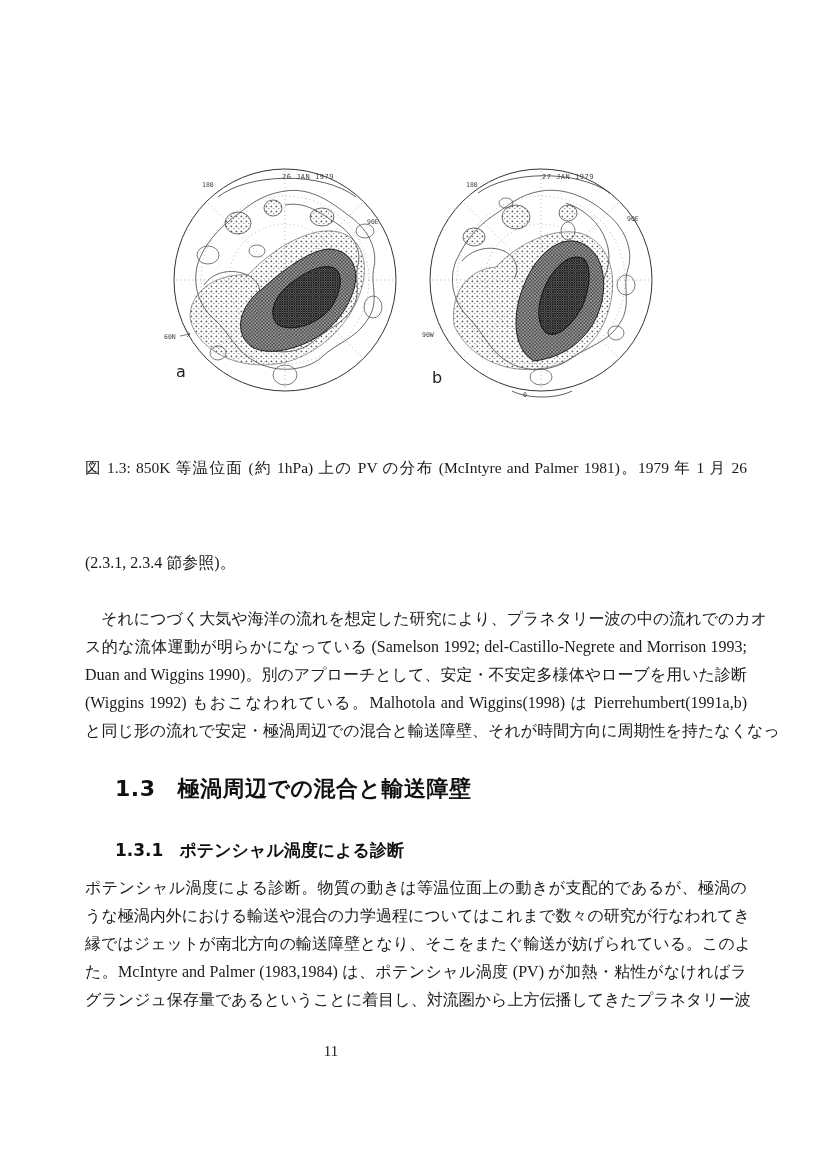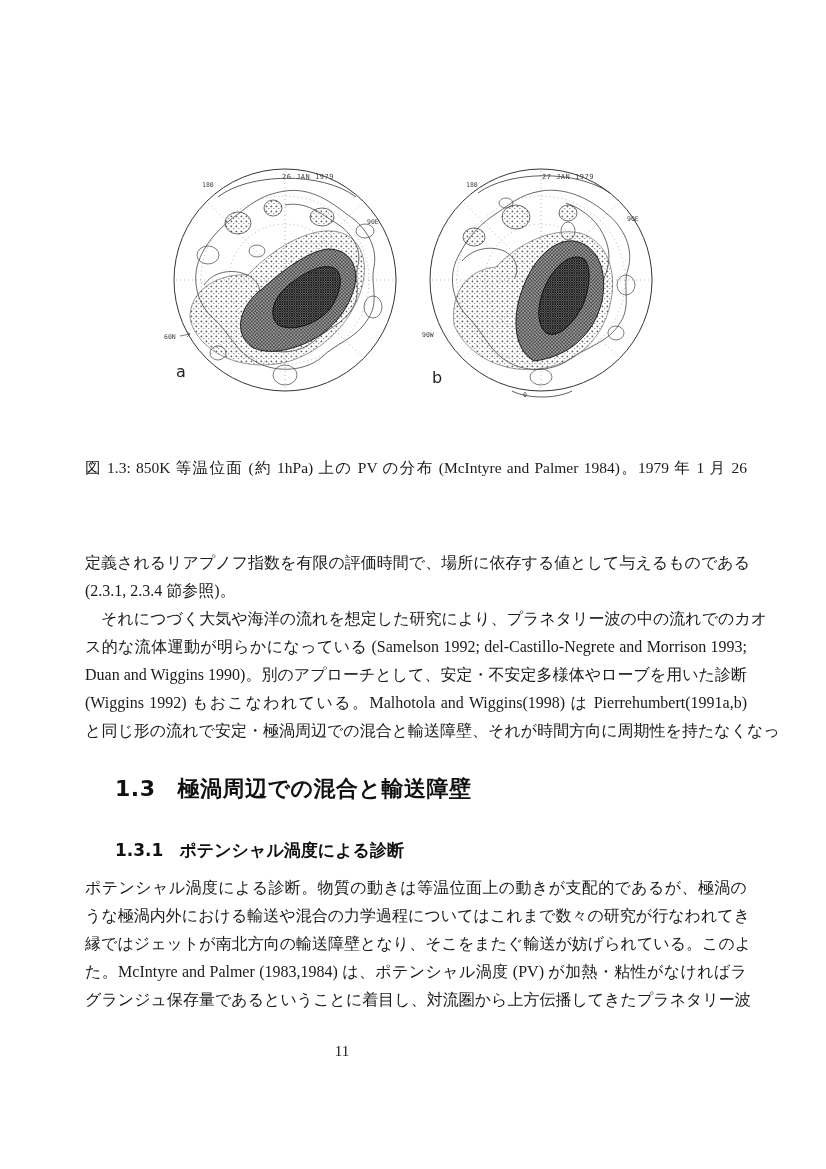--- a/index.html
+++ b/index.html
@@ -18,21 +18,21 @@
   #para1{top:549px;}
   #para2{top:605px;}
   #para3{top:874px;}
   
   .sec-h{position:absolute;left:85px;font-family:"DejaVu Sans","Liberation Sans",sans-serif;font-weight:bold;color:#111;margin-left:30px;}
   #section13{top:774px;font-size:22px;letter-spacing:0.5px;}
   #section131{top:839px;font-size:17px;}
   .sec-h .num{margin-right:22px;}
   #section131 .num{margin-right:16px;}
   
-  .pagenum{position:absolute;top:1043px;left:16px;width:652px;text-align:center;font-size:15px;}
+  .pagenum{position:absolute;top:1043px;left:5px;width:652px;text-align:center;font-size:15px;}
   
   .map text{font-family:"DejaVu Sans Mono","Liberation Mono",monospace;fill:#444;}
   .map .maplabel{font-size:6.5px;}
   .map .datelabel{font-size:7px;letter-spacing:0.5px;}
   .map .panel-letter{font-family:"DejaVu Sans","Liberation Sans",sans-serif;font-size:16px;fill:#222;}
   .map path,.map circle,.map ellipse{vector-effect:non-scaling-stroke;}
 </style>
 </head>
 <body>
 
@@ -160,25 +160,24 @@
         <text class="datelabel" x="126" y="14">27 JAN 1979</text>
         <text class="maplabel" x="211" y="56">90E</text>
         <text class="maplabel" x="6" y="172">90W</text>
         <text class="maplabel" x="107" y="232">0</text>
         <text class="panel-letter" x="16" y="218">b</text>
       </svg>
     </div>
   </div>
 
   <div class="caption">
-    <div class="line">図 1.3: 850K 等温位面 (約 1hPa) 上の PV の分布 (McIntyre and Palmer 1984)。1979 年 1 月 26</div>
+    <div class="line">図 1.3: 850K 等温位面 (約 1hPa) 上の PV の分布 (McIntyre and Palmer 1981)。1979 年 1 月 26</div>
   </div>
 
   <div class="para" id="para1">
-    <div class="line">定義されるリアプノフ指数を有限の評価時間で、場所に依存する値として与えるものである</div>
     <div class="line last">(2.3.1, 2.3.4 節参照)。</div>
   </div>
 
   <div class="para" id="para2">
     <div class="line">　それにつづく大気や海洋の流れを想定した研究により、プラネタリー波の中の流れでのカオ</div>
     <div class="line">ス的な流体運動が明らかになっている (Samelson 1992; del-Castillo-Negrete and Morrison 1993;</div>
     <div class="line">Duan and Wiggins 1990)。別のアプローチとして、安定・不安定多様体やローブを用いた診断</div>
     <div class="line">(Wiggins 1992) もおこなわれている。Malhotola and Wiggins(1998) は Pierrehumbert(1991a,b)</div>
     <div class="line">と同じ形の流れで安定・極渦周辺での混合と輸送障壁、それが時間方向に周期性を持たなくなっ</div>
   </div>

